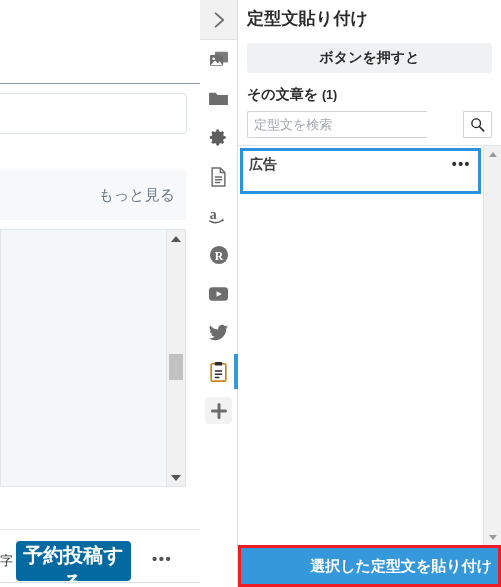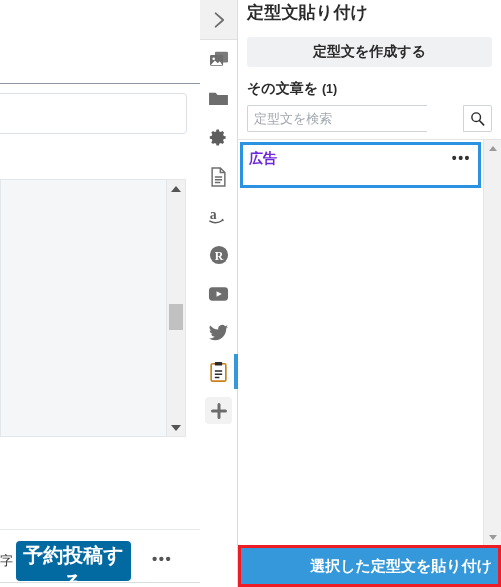--- a/index.html
+++ b/index.html
@@ -215,21 +215,21 @@
     background: #ffffff;
     position: relative;
     display: flex;
     flex-direction: column;
     overflow: hidden;
   }
   .panel-title {
     font-size: 17px;
     font-weight: bold;
     color: #2b2b2b;
-    padding: 1px 10px 0 9px;
+    padding: 7px 10px 0 9px;
     letter-spacing: 0.2px;
   }
   .panel-desc {
     padding: 8px 9px 0 9px;
     font-size: 13.2px;
     line-height: 19px;
     color: #8a96a3;
   }
   .create-btn {
     margin: 13px 9px 0 9px;
@@ -305,21 +305,21 @@
     position: relative;
     box-sizing: border-box;
     cursor: pointer;
   }
   .snippet-title {
     position: absolute;
     left: 6px;
     top: 5px;
     font-size: 14px;
     font-weight: bold;
-    color: #6d28d9;
+    color: #404040;
   }
   .snippet-kebab {
     position: absolute;
     right: 7px;
     top: 5px;
     font-size: 14px;
     font-weight: bold;
     letter-spacing: 1.5px;
     color: #333;
     cursor: pointer;
@@ -381,20 +381,23 @@
 <body>
 
 <div class="app">
 
   <div class="host">
     <div class="host-top-blank"></div>
     <div class="host-divider"></div>
     <div class="host-input"></div>
     <div class="host-gap"></div>
 
+    <div class="host-more">
+      <span class="host-more-label">もっと見る</span>
+    </div>
 
     <div class="host-editor">
       <div class="host-scrollbar">
         <div class="host-scroll-arrow up">
             <div class="tri-up"></div>
           </div>
         <div class="host-scroll-thumb"></div>
         <div class="host-scroll-arrow down">
             <div class="tri-down"></div>
           </div>
@@ -490,21 +493,21 @@
         </svg>
       </span>
     </div>
   </div>
 
   <div class="panel">
 
     <div class="panel-title">定型文貼り付け</div>
 
 
-    <button class="create-btn">定型文を作成する</button>
+    <button class="create-btn">ボタンを押すと</button>
 
     <div class="list-heading">
       <span>その文章を</span>
       <span class="count">(1)</span>
     </div>
 
     <div class="search-row">
       <input class="search-input" type="text" placeholder="定型文を検索" style="">
       <button class="search-btn">
         <svg width="15" height="15" viewBox="0 0 16 16">

